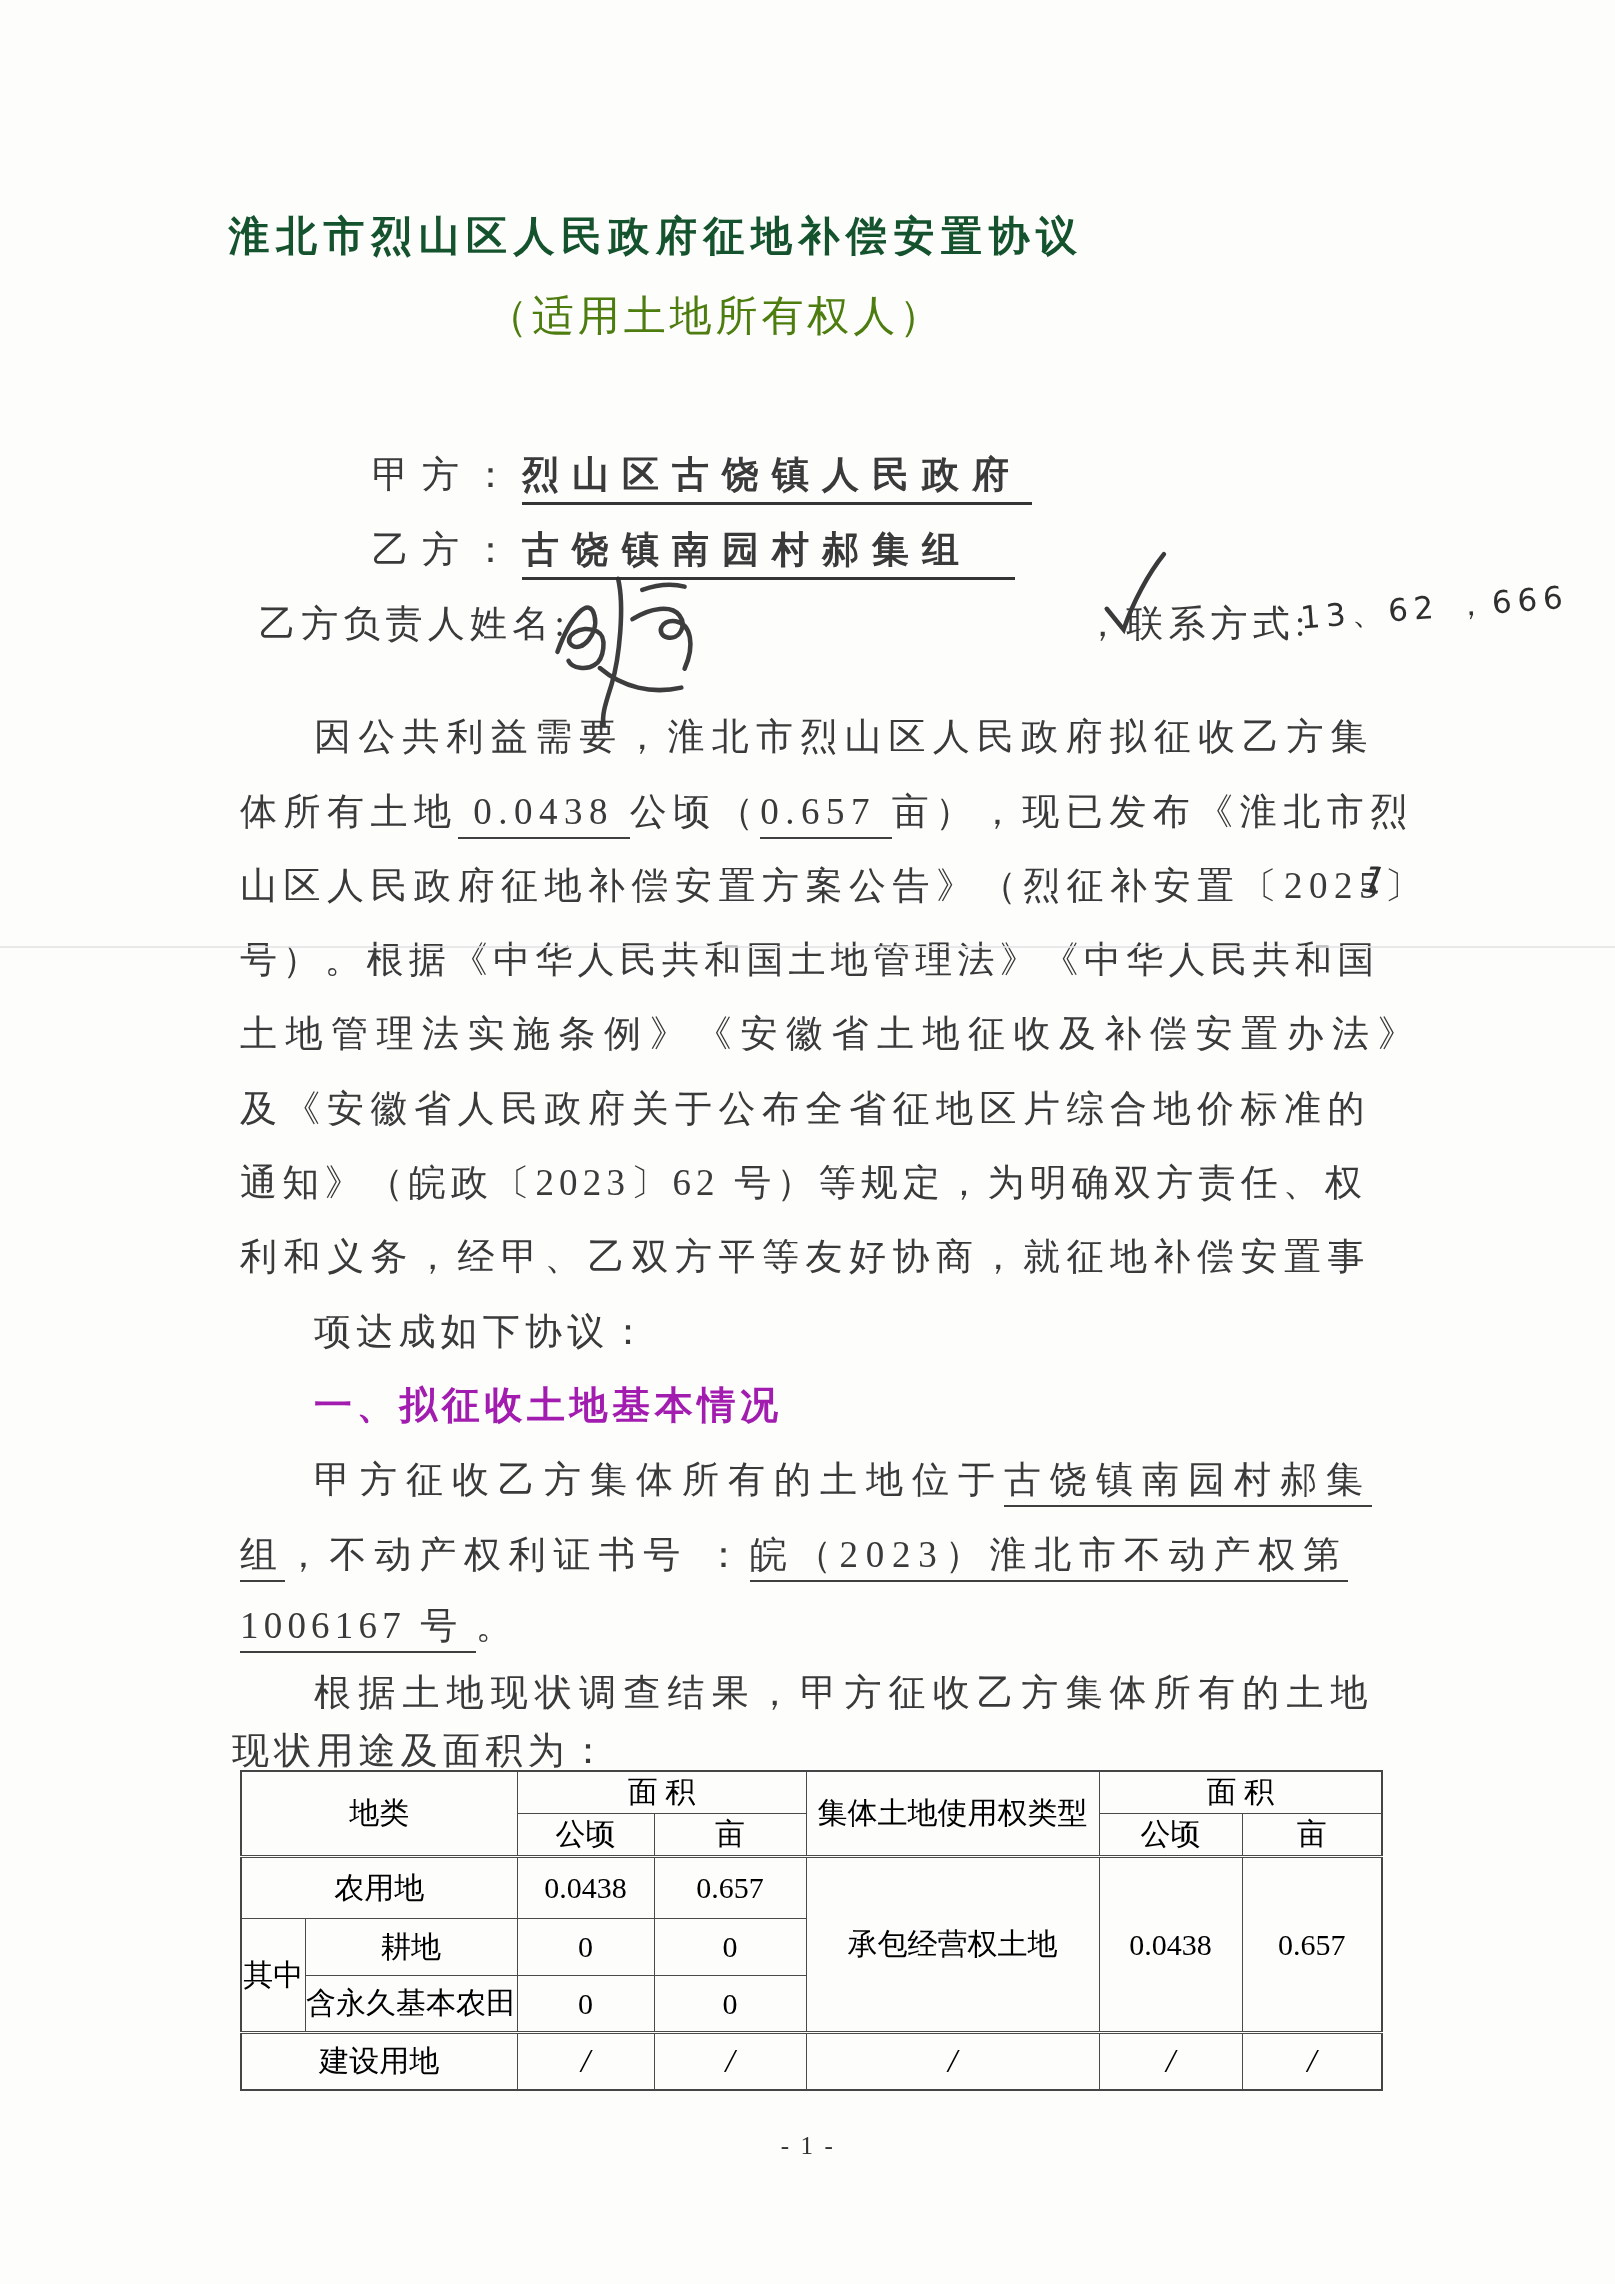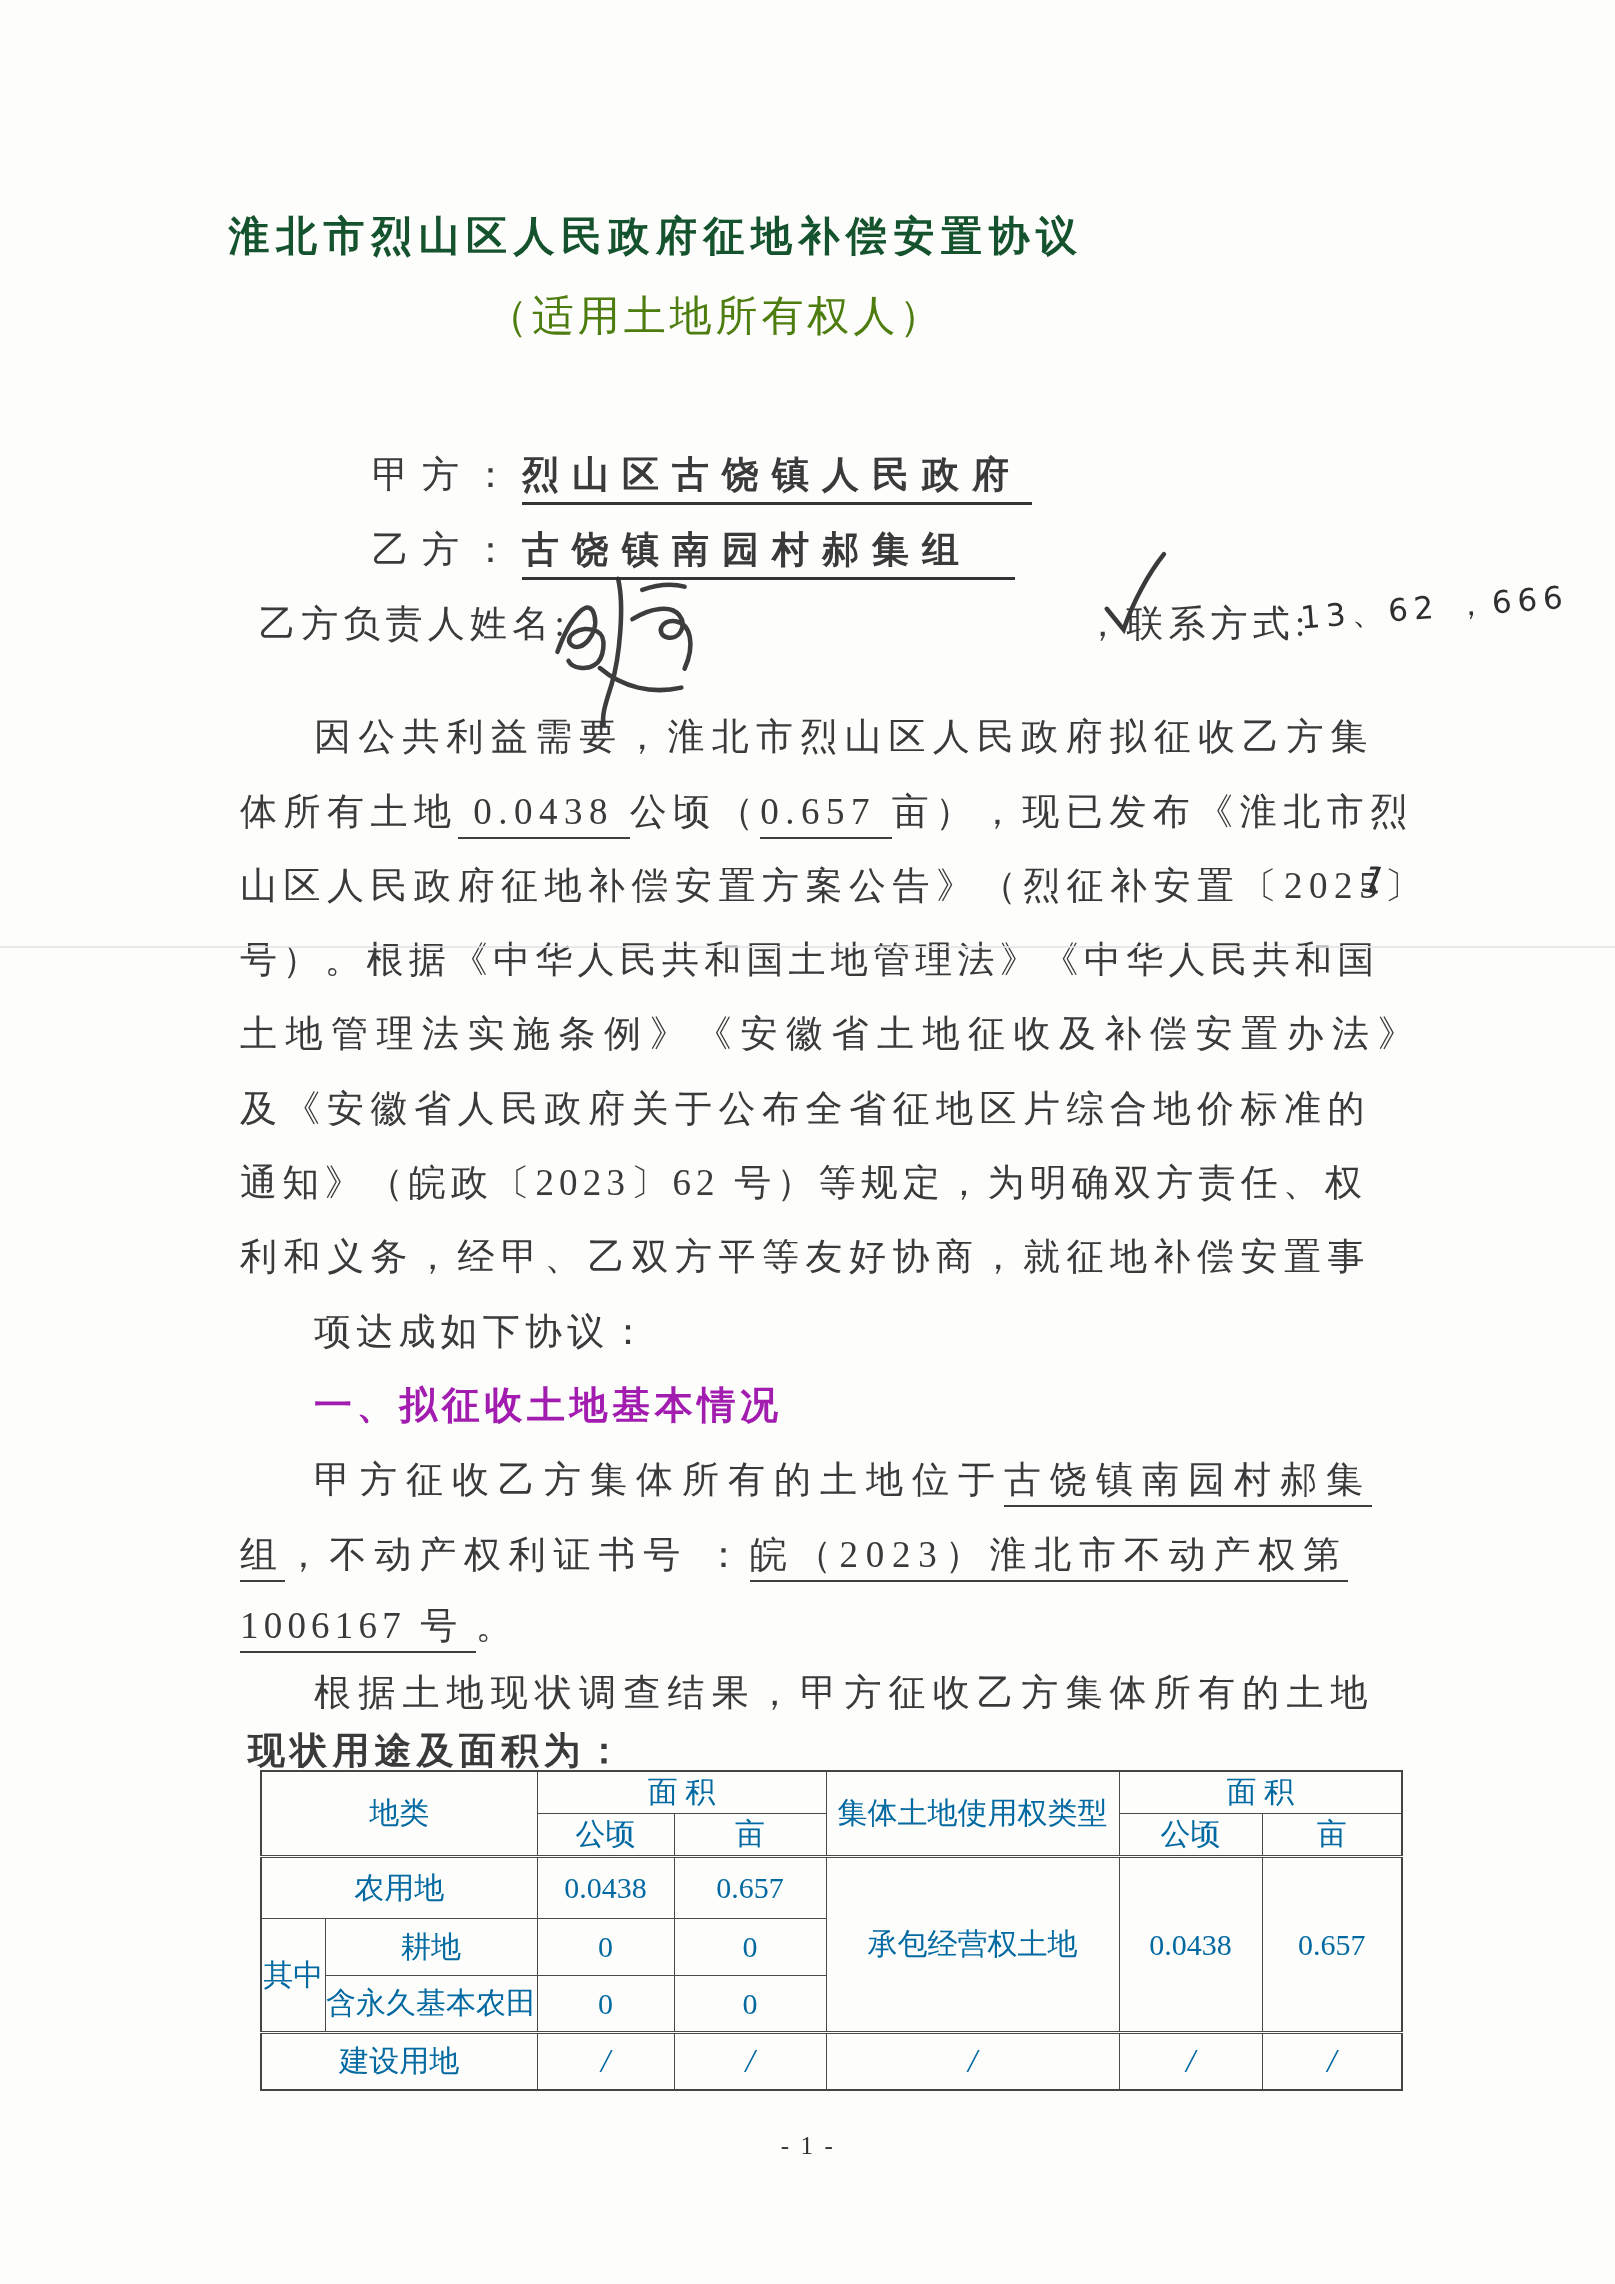--- a/index.html
+++ b/index.html
@@ -26,21 +26,21 @@
   .party-u{border-bottom:3.3px solid #353535;padding-bottom:6.5px;}
   .heading{font-weight:bold;color:#a21caf;font-family:"Liberation Sans","DejaVu Sans",sans-serif;}
   .hand{
     position:absolute;font-family:"DejaVu Sans",sans-serif;
     color:#2f2f2f;
   }
   .artifact{position:absolute;left:0;width:1616px;height:2px;background:#e4e4e4;opacity:.8;}
   .tablewrap{position:absolute;left:240px;top:1770px;width:1142px;}
   table.landtab{
     border-collapse:collapse;table-layout:fixed;width:1142px;
-    font-size:30px;color:#0369a1;margin-left:20px;
+    font-size:30px;color:#000000;
   }
   table.landtab th,table.landtab td{
     border:1.3px solid #4a4a4a;text-align:center;vertical-align:middle;
     font-weight:normal;padding:0;overflow:hidden;
   }
   table.landtab{border:2.6px solid #454545;}
   tr.heavy-top th,tr.heavy-top td{border-top:3.3px double #4a4a4a;}
   td.slash{font-style:italic;font-size:33px;}
   .pagenum{
     top:2116px;left:0;width:1616px;text-align:center;
@@ -113,21 +113,21 @@
     <span>甲方征收乙方集体所有的土地位于</span><span class="u">古饶镇南园村郝集</span>
   </div>
   <div class="line bl" style="top:1525px;left:240px;letter-spacing:7.8px;">
     <span class="u">组</span><span>，不动产权利证书号 ：</span><span class="u">皖（2023）淮北市不动产权第</span>
   </div>
   <div class="line bl" style="top:1596px;left:240px;letter-spacing:5.2px;">
     <span class="u" style="padding-right:13px;">1006167 号</span><span>。</span>
   </div>
 
   <div class="line bl" style="top:1663px;left:240px;letter-spacing:7.2px;text-indent:74px;">根据土地现状调查结果，甲方征收乙方集体所有的土地</div>
-  <div class="line bl" style="top:1721px;left:248px;letter-spacing:5.2px;font-weight:bold;">现状用途及面积为：</div>
+  <div class="line bl" style="top:1721px;left:232px;letter-spacing:5.2px;">现状用途及面积为：</div>
 
   <div class="tablewrap">
     <table class="landtab">
       <colgroup>
         <col style="width:64px">
           <col style="width:212px">
           <col style="width:137px">
           <col style="width:152px">
           <col style="width:293px">
           <col style="width:143px">

